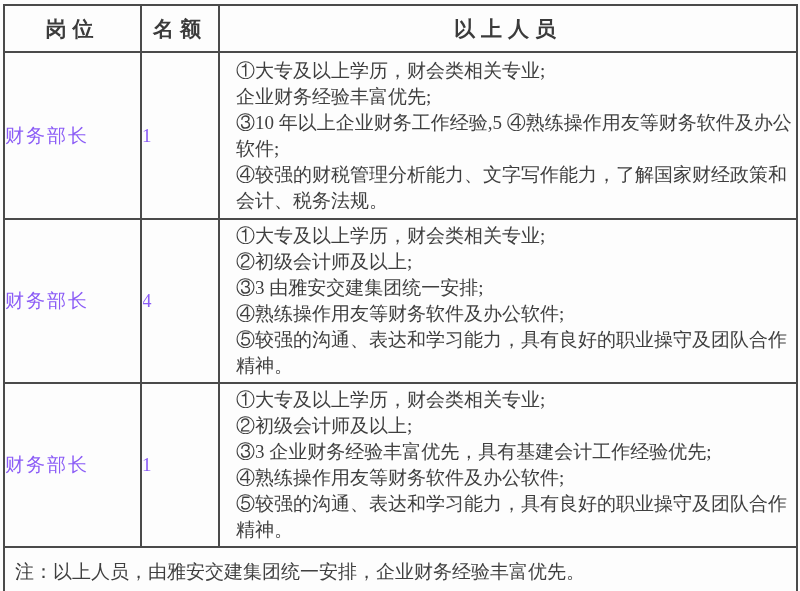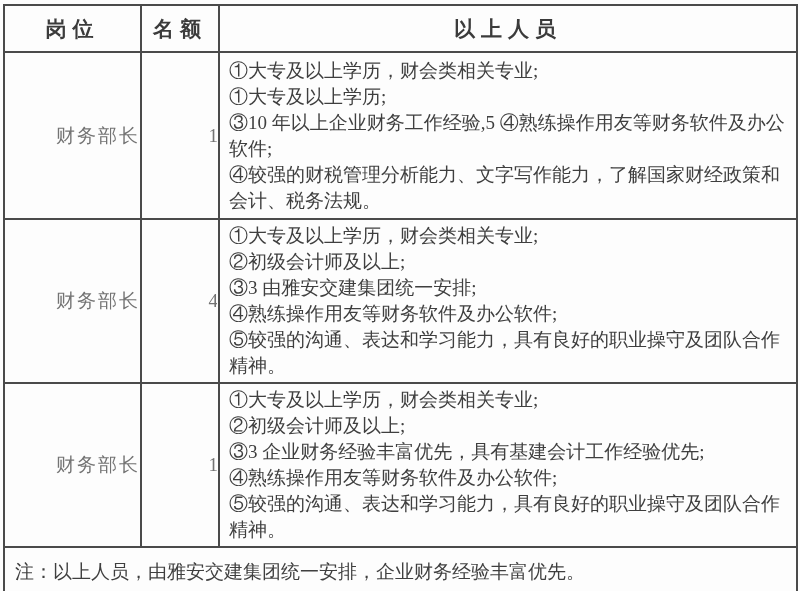--- a/index.html
+++ b/index.html
@@ -40,32 +40,32 @@
     height: 44px;
     font-size: 21px;
     font-weight: bold;
     text-align: center;
     vertical-align: middle;
     letter-spacing: 6px;
     color: #3b3b3b;
   }
   .recruit-table td.pos,
   .recruit-table td.quota {
-    text-align: right;
+    text-align: left;
     vertical-align: middle;
     font-size: 19px;
     letter-spacing: 2px;
-    color: #737373;
+    color: #8b5cf6;
     border-radius: 20px;
   }
   .recruit-table td.quota { letter-spacing: 0; }
 
   .recruit-table td.cond {
     vertical-align: middle;
-    padding: 3px 4px 3px 9px;
+    padding: 3px 4px 3px 16px;
     border-radius: 17px;
   }
   .cond-line {
     font-size: 19px;
     line-height: 26px;
     color: #3f3f3f;
     text-align: left;
   }
   tr.r-header { height: 47px; }
   tr.r-1 { height: 167px; }
@@ -96,21 +96,21 @@
         <th>名额</th>
         <th>以上人员</th>
       </tr>
     </thead>
     <tbody>
       <tr class="r-1">
         <td class="pos">财务部长</td>
         <td class="quota">1</td>
         <td class="cond">
           <div class="cond-line">①大专及以上学历，财会类相关专业;</div>
-          <div class="cond-line">①大专及以上学历;</div>
+          <div class="cond-line">企业财务经验丰富优先;</div>
           <div class="cond-line">③10 年以上企业财务工作经验,5 ④熟练操作用友等财务软件及办公软件;</div>
           <div class="cond-line">④较强的财税管理分析能力、文字写作能力，了解国家财经政策和会计、税务法规。</div>
         </td>
       </tr>
       <tr class="r-2">
         <td class="pos">财务部长</td>
         <td class="quota">4</td>
         <td class="cond">
           <div class="cond-line">①大专及以上学历，财会类相关专业;</div>
           <div class="cond-line">②初级会计师及以上;</div>

